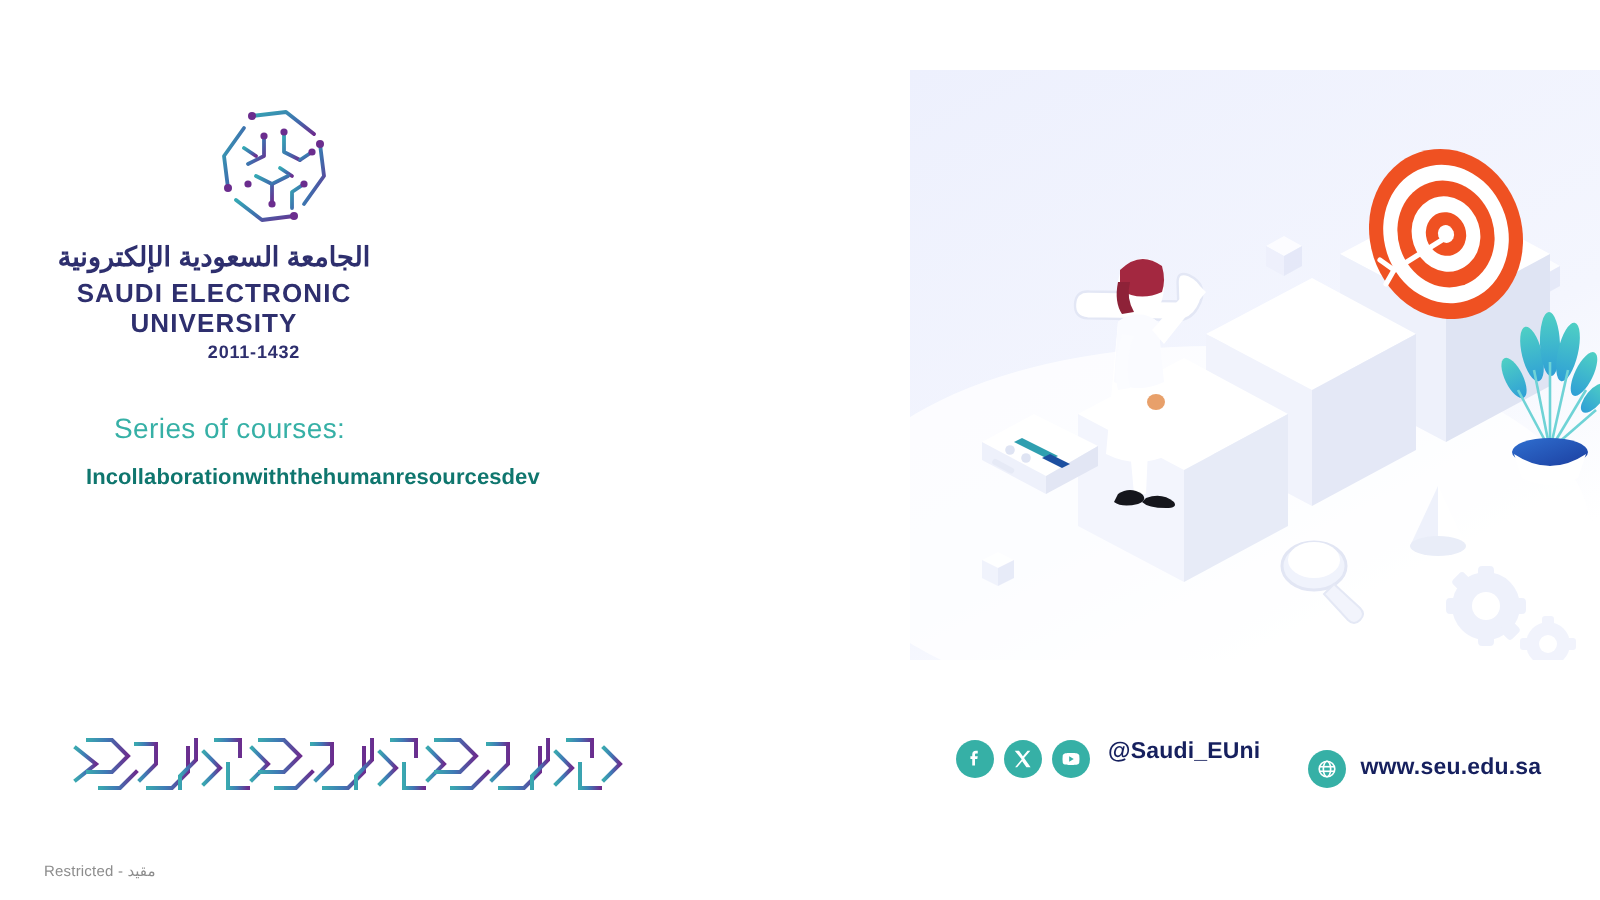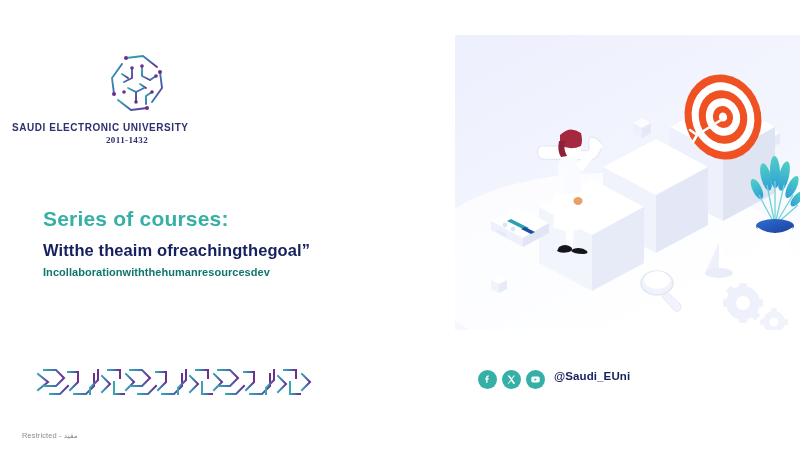--- a/index.html
+++ b/index.html
@@ -12,33 +12,33 @@
   .slide{position:absolute;inset:0;background:#fff;}
 
   
   .logo-block{position:absolute;left:12px;top:48px;width:190px;}
   .logo-mark{width:70px;height:70px;margin:0 auto 4px 90px;display:block;}
   .logo-ar{
     text-align:center;font-size:13.5px;font-weight:bold;color:#2e2f6e;
     letter-spacing:.2px;line-height:1.1;direction:rtl;
   }
   .logo-en{
-    font-size:10px;font-weight:bold;color:#2e2f6e;
+    text-align:center;font-size:13px;font-weight:bold;color:#2e2f6e;
     letter-spacing:.55px;margin-top:2px;
   }
   .logo-yr{
     text-align:center;font-size:9px;font-weight:bold;color:#2e2f6e;
-    letter-spacing:.4px;margin-top:2px;padding-left:40px;font-family:Liberation Serif, serif;
+    letter-spacing:.4px;margin-top:2px;padding-left:40px;
   }
 
   
   .copy{position:absolute;left:43px;top:206px;width:420px;}
   .h-series{
-    font-size:21px;font-weight:bold;color:#36b0a6;letter-spacing:.2px;
-    line-height:1.2;margin:0 0 9px 0;
+    font-size:14px;font-weight:normal;color:#36b0a6;letter-spacing:.2px;
+    line-height:1.2;margin:0 0 9px 14px;
   }
   .h-main{
     font-size:16.5px;font-weight:bold;color:#16205e;letter-spacing:.1px;
     line-height:1.25;margin:0 0 4px 0;
   }
   .h-sub{
     font-size:11px;font-weight:bold;color:#0f766e;letter-spacing:.05px;
     line-height:1.32;margin:0;
   }
 
@@ -112,27 +112,27 @@
         <circle cx="45" cy="60" r="2"></circle>
         <circle cx="12" cy="46" r="2"></circle>
         <circle cx="30" cy="20" r="1.8"></circle>
         <circle cx="40" cy="18" r="1.8"></circle>
         <circle cx="22" cy="44" r="1.8"></circle>
         <circle cx="50" cy="44" r="1.8"></circle>
         <circle cx="34" cy="54" r="1.8"></circle>
         <circle cx="54" cy="28" r="1.8"></circle>
       </g>
     </svg>
+    <div class="logo-ar">الجامعة السعودية الإلكترونية</div>
     <div class="logo-en">SAUDI ELECTRONIC UNIVERSITY</div>
     <div class="logo-yr">2011-1432</div>
   </div>
 
   <div class="copy">
     <div class="h-series">Series of courses:</div>
-    <div class="h-main">Witthe theaim ofreachingthegoal”</div>
     <div class="h-sub">Incollaborationwiththehumanresourcesdev</div>
   </div>
 
   <svg class="pattern" viewBox="0 0 290 32">
     <defs>
       <linearGradient id="pg" x1="0" y1="0" x2="1" y2="0">
         <stop offset="0%" stop-color="#3aa8b0"></stop>
         <stop offset="45%" stop-color="#3f7ab5"></stop>
         <stop offset="100%" stop-color="#6b2d8e"></stop>
       </linearGradient>
@@ -356,17 +356,28 @@
           <path d="M3 3h4.6l4.3 6 5-6H20l-6.8 8 7.1 10h-4.6l-4.6-6.5L5.6 21H3.4l7.2-8.6z"></path>
         </svg>
     </span>
     <span class="soc">
       <svg viewBox="0 0 24 24" fill="#ffffff">
           <path d="M21 8a3 3 0 00-2.2-2.1C17 5.4 12 5.4 12 5.4s-5 0-6.8.5A3 3 0 003 8a31 31 0 000 8 3 3 0 002.2 2.1c1.8.5 6.8.5 6.8.5s5 0 6.8-.5A3 3 0 0021 16a31 31 0 000-8zM10 15V9l5 3z"></path>
         </svg>
     </span>
     <span class="handle">@Saudi_EUni</span>
 
+    <span class="web-group">
+      <span class="soc" style="margin-right:0">
+        <svg viewBox="0 0 24 24" fill="none" stroke="#ffffff" stroke-width="1.8">
+          <circle cx="12" cy="12" r="8.5"></circle>
+          <ellipse cx="12" cy="12" rx="4" ry="8.5"></ellipse>
+          <line x1="3.5" y1="9.5" x2="20.5" y2="9.5"></line>
+          <line x1="3.5" y1="14.5" x2="20.5" y2="14.5"></line>
+        </svg>
+      </span>
+      <span class="weburl">www.seu.edu.sa</span>
+    </span>
   </div>
 
   <div class="restricted">Restricted - مقيد</div>
 
 </div>
 
 </body></html>

